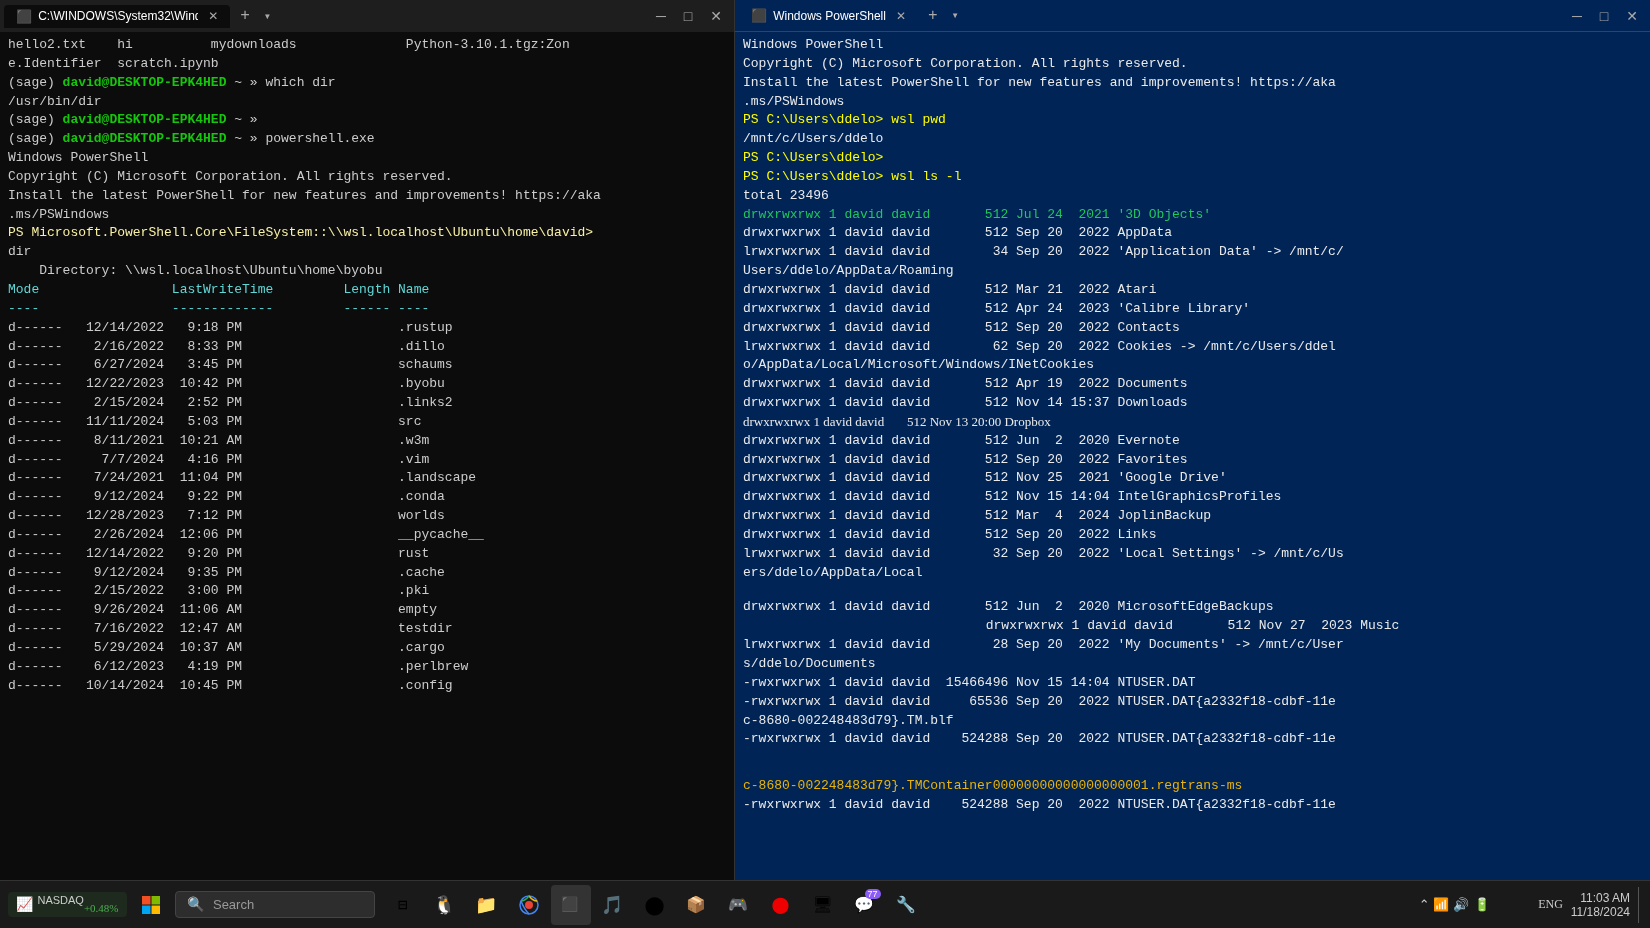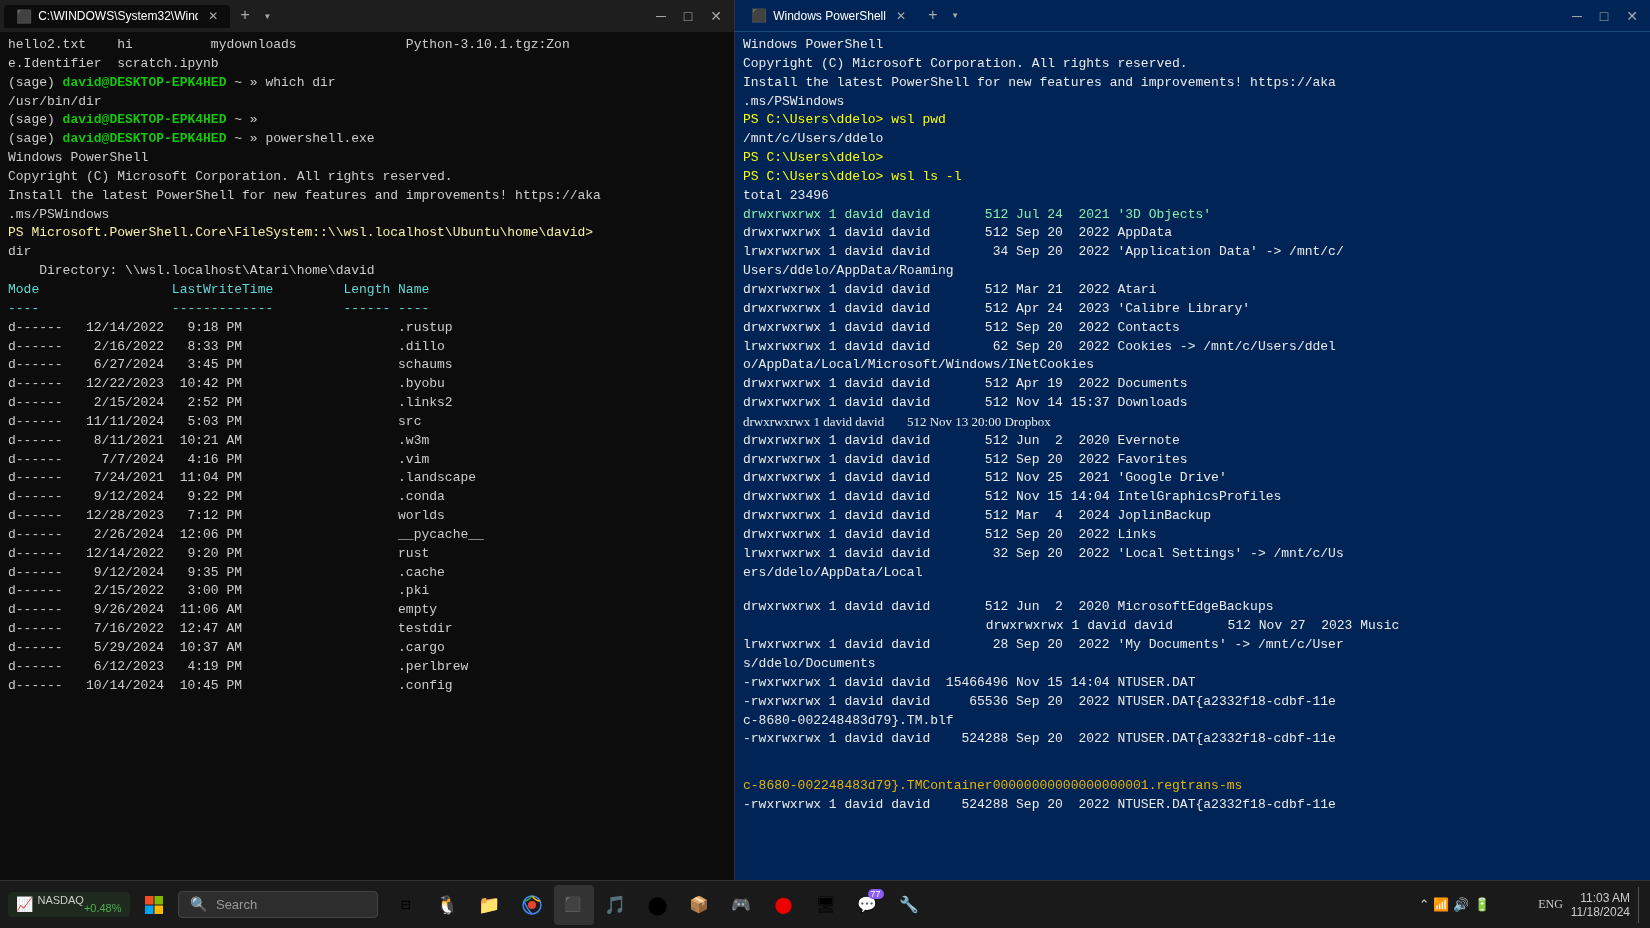--- a/index.html
+++ b/index.html
@@ -161,21 +161,21 @@
       align-items: center;
       gap: 4px;
       background: #1e2a1e;
       border-radius: 4px;
       padding: 2px 8px;
       cursor: pointer;
     }
 
     .nasdaq-up { color: #4caf50; font-size: 14px; }
     .nasdaq-text { color: #ccc; font-size: 11px; font-family: 'Segoe UI', sans-serif; }
-    .nasdaq-pct { color: #4caf50; font-size: 11px; font-family: Liberation Sans, sans-serif; margin-top: 8px; }
+    .nasdaq-pct { color: #4caf50; font-size: 11px; font-family: Liberation Serif, serif; margin-top: 8px; }
 
     .tab-bar {
       display: flex;
       align-items: center;
       background: #1e1e1e;
       height: 32px;
       padding: 0 4px;
       gap: 2px;
     }
 
@@ -239,21 +239,21 @@
         <span class="terminal-line t-default">(sage) <span style="color: rgb(22, 198, 12); font-weight: bold;">david@DESKTOP-EPK4HED</span> ~ » powershell.exe</span>
         <span class="terminal-line t-white">Windows PowerShell</span>
         <span class="terminal-line t-white">Copyright (C) Microsoft Corporation. All rights reserved.</span>
         <span class="terminal-line t-white"></span>
         <span class="terminal-line t-white">Install the latest PowerShell for new features and improvements! https://aka</span>
         <span class="terminal-line t-white">.ms/PSWindows</span>
         <span class="terminal-line t-white"></span>
         <span class="terminal-line t-yellow" style="color: rgb(249, 241, 165);">PS Microsoft.PowerShell.Core\FileSystem::\\wsl.localhost\Ubuntu\home\david&gt;</span>
         <span class="terminal-line t-white">dir</span>
         <span class="terminal-line t-white"></span>
-        <span class="terminal-line t-white">    Directory: \\wsl.localhost\Atari\home\david</span>
+        <span class="terminal-line t-white">    Directory: \\wsl.localhost\Ubuntu\home\byobu</span>
         <span class="terminal-line t-white"></span>
         <span class="terminal-line t-cyan">Mode                 LastWriteTime         Length Name</span>
         <span class="terminal-line t-cyan">----                 -------------         ------ ----</span>
         <span class="terminal-line t-white">d------   12/14/2022   9:18 PM                    .rustup</span>
         <span class="terminal-line t-white">d------    2/16/2022   8:33 PM                    .dillo</span>
         <span class="terminal-line t-white">d------    6/27/2024   3:45 PM                    schaums</span>
         <span class="terminal-line t-white">d------   12/22/2023  10:42 PM                    .byobu</span>
         <span class="terminal-line t-white">d------    2/15/2024   2:52 PM                    .links2</span>
         <span class="terminal-line t-white">d------   11/11/2024   5:03 PM                    src</span>
         <span class="terminal-line t-white">d------    8/11/2021  10:21 AM                    .w3m</span>
@@ -295,21 +295,21 @@
         <span class="terminal-line" style="color: rgb(234, 234, 234);">Copyright (C) Microsoft Corporation. All rights reserved.</span>
         <span class="terminal-line" style="color: rgb(234, 234, 234);"></span>
         <span class="terminal-line" style="color: rgb(234, 234, 234);">Install the latest PowerShell for new features and improvements! https://aka</span>
         <span class="terminal-line" style="color: rgb(234, 234, 234);">.ms/PSWindows</span>
         <span class="terminal-line" style="color: rgb(234, 234, 234);"></span>
         <span class="terminal-line" style="color: rgb(255, 255, 0);">PS C:\Users\ddelo&gt; wsl pwd</span>
         <span class="terminal-line" style="color: rgb(234, 234, 234);">/mnt/c/Users/ddelo</span>
         <span class="terminal-line" style="color: rgb(255, 255, 0);">PS C:\Users\ddelo&gt;</span>
         <span class="terminal-line" style="color: rgb(255, 255, 0);">PS C:\Users\ddelo&gt; wsl ls -l</span>
         <span class="terminal-line" style="color: rgb(234, 234, 234);">total 23496</span>
-        <span class="terminal-line" style="color: #86efac;">drwxrwxrwx 1 david david       512 Jul 24  2021 '3D Objects'</span>
+        <span class="terminal-line" style="color: #22c55e;">drwxrwxrwx 1 david david       512 Jul 24  2021 '3D Objects'</span>
         <span class="terminal-line" style="color: rgb(234, 234, 234);">drwxrwxrwx 1 david david       512 Sep 20  2022 AppData</span>
         <span class="terminal-line" style="color: rgb(234, 234, 234);">lrwxrwxrwx 1 david david        34 Sep 20  2022 'Application Data' -&gt; /mnt/c/</span>
         <span class="terminal-line" style="color: rgb(234, 234, 234);">Users/ddelo/AppData/Roaming</span>
         <span class="terminal-line" style="color: rgb(234, 234, 234);">drwxrwxrwx 1 david david       512 Mar 21  2022 Atari</span>
         <span class="terminal-line" style="color: rgb(234, 234, 234);">drwxrwxrwx 1 david david       512 Apr 24  2023 'Calibre Library'</span>
         <span class="terminal-line" style="color: rgb(234, 234, 234);">drwxrwxrwx 1 david david       512 Sep 20  2022 Contacts</span>
         <span class="terminal-line" style="color: rgb(234, 234, 234);">lrwxrwxrwx 1 david david        62 Sep 20  2022 Cookies -&gt; /mnt/c/Users/ddel</span>
         <span class="terminal-line" style="color: rgb(234, 234, 234);">o/AppData/Local/Microsoft/Windows/INetCookies</span>
         <span class="terminal-line" style="color: rgb(234, 234, 234);">drwxrwxrwx 1 david david       512 Apr 19  2022 Documents</span>
         <span class="terminal-line" style="color: rgb(234, 234, 234);">drwxrwxrwx 1 david david       512 Nov 14 15:37 Downloads</span>

